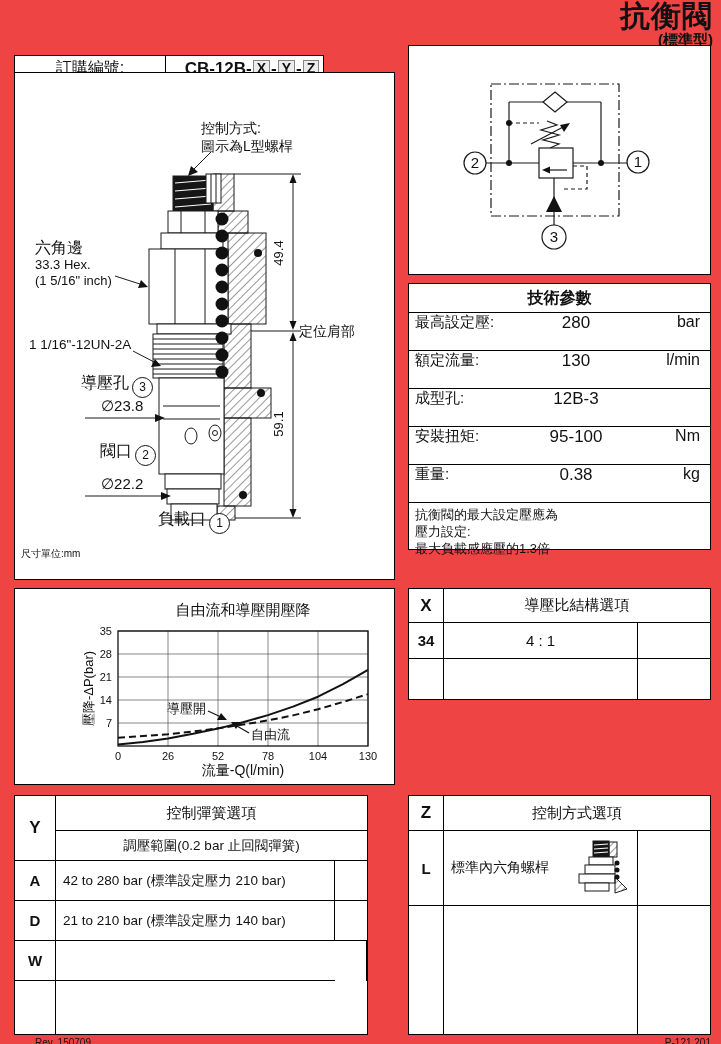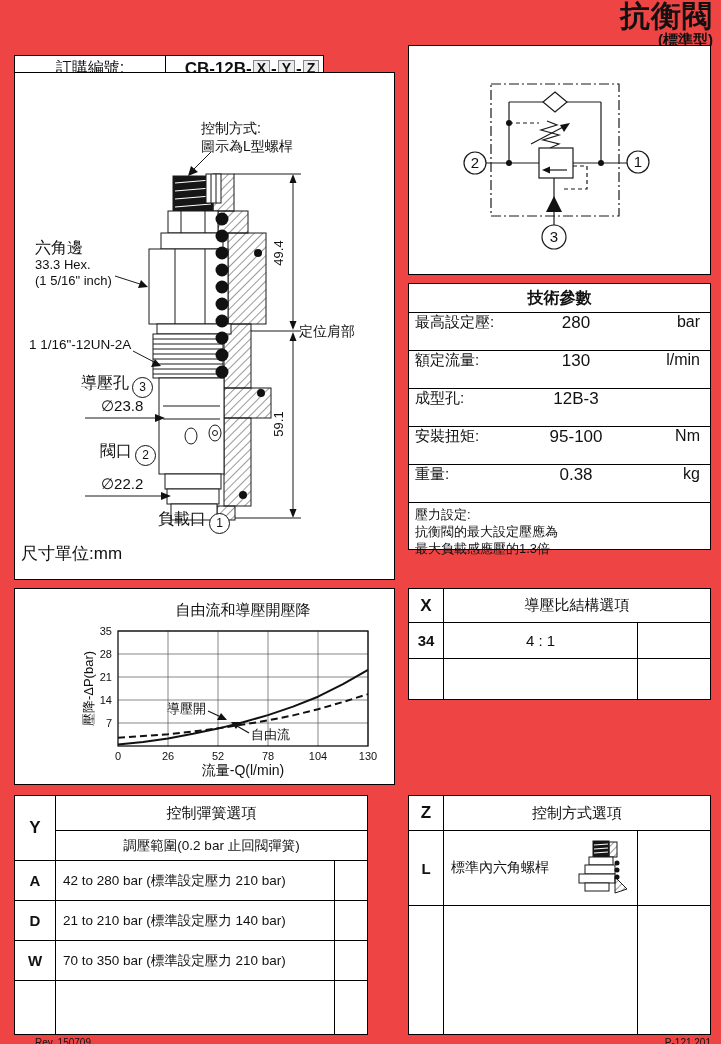--- a/index.html
+++ b/index.html
@@ -191,21 +191,21 @@
       <span>導壓孔</span><span class="cnum">3</span>
     </div>
     <div class="dlabel" style="left:86px;top:324px;font-size:15px;">∅23.8</div>
     <div class="dlabel" style="left:85px;top:369px;">
       <span>閥口</span><span class="cnum">2</span>
     </div>
     <div class="dlabel" style="left:86px;top:402px;font-size:15px;">∅22.2</div>
     <div class="dlabel" style="left:143px;top:437px;">
       <span>負載口</span><span class="cnum">1</span>
     </div>
-    <div class="dlabel" style="left:6px;top:472px;font-size:17px;">尺寸單位:mm</div>
+    <div class="dlabel" style="left:6px;top:472px;font-size:10px;">尺寸單位:mm</div>
   </div>
 
   <div class="box symbox">
     <svg width="301" height="228" viewBox="0 0 301 228">
       <g stroke="#1a1a1a" stroke-width="1.2" fill="none">
         <rect x="82" y="38" width="128" height="132" stroke-dasharray="10 3 2 3"></rect>
         <line x1="77" y1="117" x2="218" y2="117"></line>
         <line x1="100" y1="117" x2="100" y2="56"></line>
         <line x1="100" y1="56" x2="134" y2="56"></line>
         <line x1="158" y1="56" x2="192" y2="56"></line>
@@ -260,22 +260,22 @@
       <span class="tl">安裝扭矩:</span>
       <span class="tv">95-100</span>
       <span class="tu">Nm</span>
     </div>
     <div class="trow">
       <span class="tl">重量:</span>
       <span class="tv">0.38</span>
       <span class="tu">kg</span>
     </div>
     <div class="tnote">
+      <div>抗衡閥的最大設定壓應為</div>
       <div>壓力設定:</div>
-      <div>抗衡閥的最大設定壓應為</div>
       <div>最大負載感應壓的1.3倍</div>
     </div>
   </div>
 
   <div class="box chartbox">
     <svg id="flow-chart" width="379" height="195" viewBox="0 0 379 195">
         <text x="103" y="171" text-anchor="middle" font-size="11" fill="#111">0</text>
         <line x1="153" y1="42" x2="153" y2="157" stroke="#555" stroke-width="0.7"></line>
         <text x="153" y="171" text-anchor="middle" font-size="11" fill="#111">26</text>
         <line x1="203" y1="42" x2="203" y2="157" stroke="#555" stroke-width="0.7"></line>
@@ -326,21 +326,20 @@
     <div class="br bb codehd" style="grid-row:1/3;">Y</div>
     <div class="bb ttl" style="grid-column:2/4;">控制彈簧選項</div>
     <div class="bb" style="grid-column:2/4;font-size:13.5px;">調壓範圍(0.2 bar 止回閥彈簧)</div>
     <div class="br bb code">A</div>
     <div class="br bb desc">42 to 280 bar (標準設定壓力 210 bar)</div>
     <div class="bb"></div>
     <div class="br bb code">D</div>
     <div class="br bb desc">21 to 210 bar (標準設定壓力 140 bar)</div>
     <div class="bb"></div>
     <div class="br bb code">W</div>
-    <div class="br bb desc">70 to 350 bar (標準設定壓力 210 bar)</div>
     <div class="bb"></div>
     <div class="br"></div>
     <div class="br"></div>
     <div></div>
   </div>
 
   <div class="box gridtbl ztbl">
     <div class="br bb codehd">Z</div>
     <div class="bb ttl" style="grid-column:2/4;">控制方式選項</div>
     <div class="br bb code">L</div>

